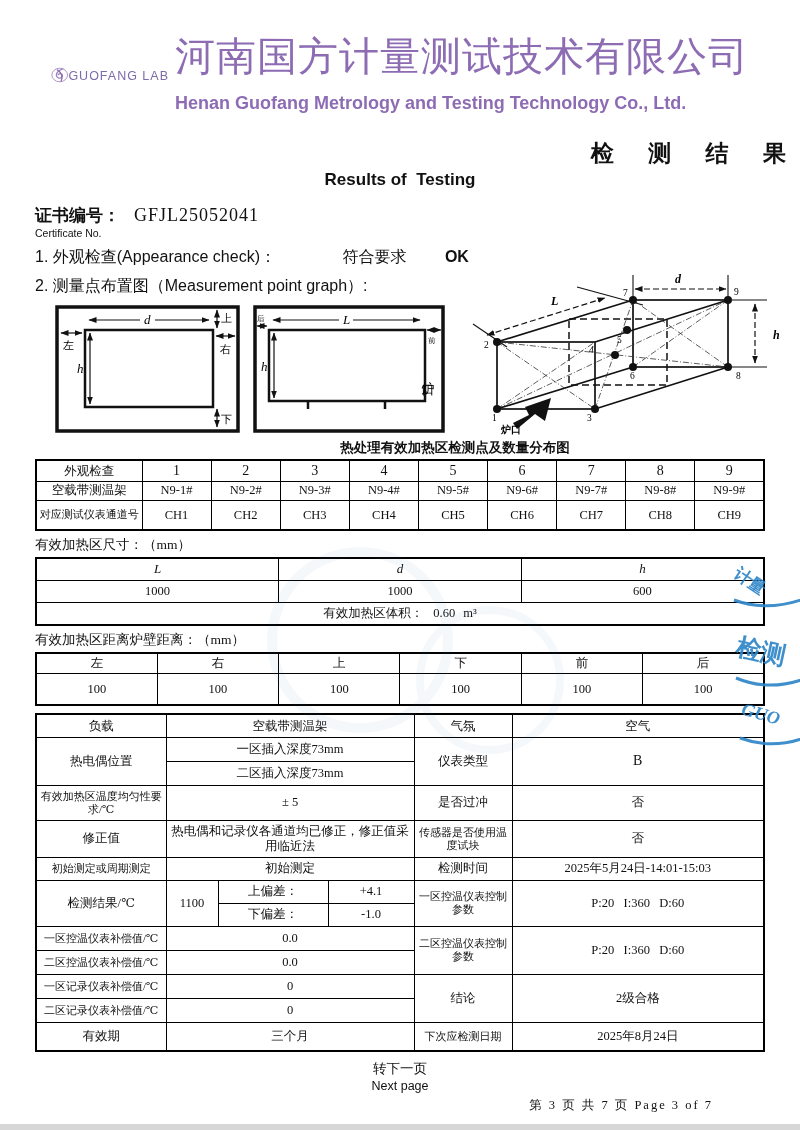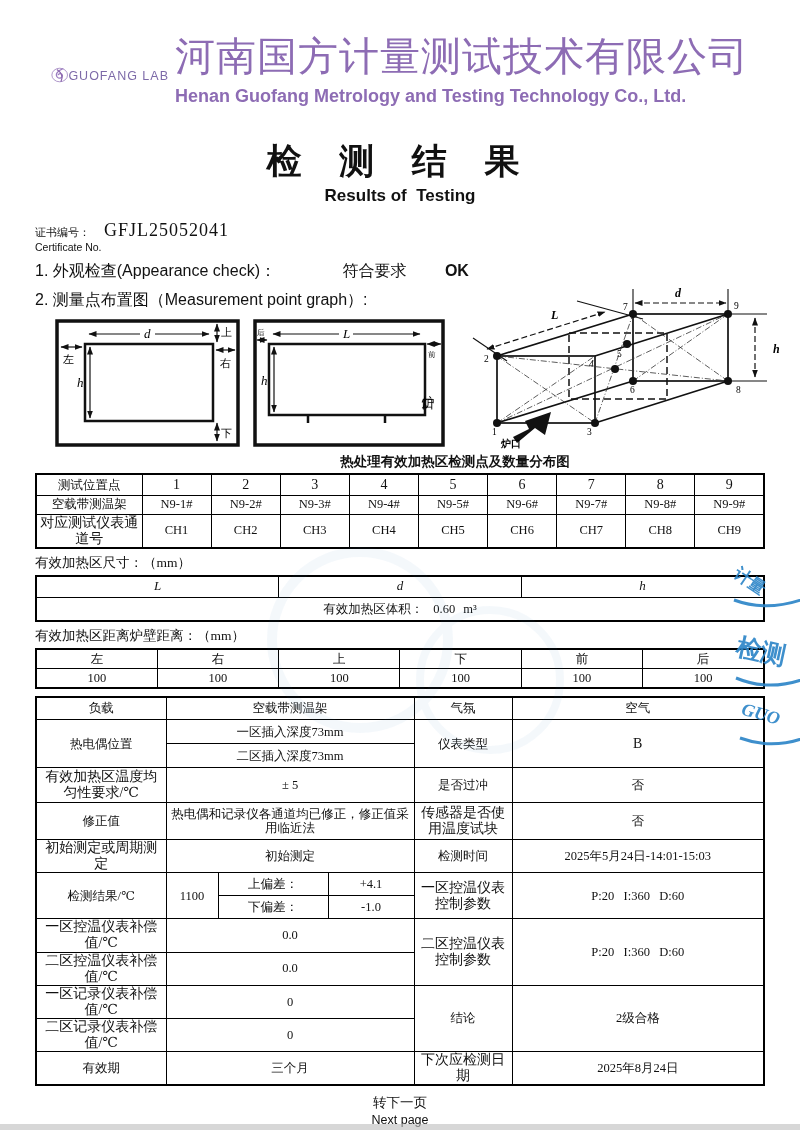--- a/index.html
+++ b/index.html
@@ -5,47 +5,47 @@
   html,body{margin:0;padding:0;background:#e8e8e8;}
   .page{position:relative;width:800px;height:1130px;margin:0 auto;background:#ffffff;
         overflow:hidden;font-family:"Liberation Serif","DejaVu Serif",serif;color:#111;}
 
   
   .hdr{display:flex;justify-content:center;align-items:flex-start;margin-top:34px;gap:6px;}
   .logo-col{display:flex;flex-direction:row;align-items:center;width:118px;}
   .logo-lab{font-family:"Liberation Sans",sans-serif;font-size:12.5px;letter-spacing:1px;color:#7d6aa8;margin-top:2px;white-space:nowrap;}
   .co-col{display:flex;flex-direction:column;}
   .co-cn{font-size:40px;letter-spacing:1px;color:#8d6cb4;line-height:1.15;white-space:nowrap;}
-  .co-en{font-family:"Liberation Sans",sans-serif;font-size:18px;font-weight:bold;color:#8d6cb4;margin-top:6px;white-space:nowrap;}
+  .co-en{font-family:"Liberation Sans",sans-serif;font-size:18px;font-weight:bold;color:#8d6cb4;margin-top:13px;white-space:nowrap;}
 
   
-  .title-cn{margin-top:22px;text-align:center;font-size:35px;font-weight:bold;letter-spacing:14px;font-family:"Liberation Sans",sans-serif;}
+  .title-cn{margin-top:22px;text-align:right;font-size:23px;font-weight:bold;letter-spacing:14px;font-family:"Liberation Sans",sans-serif;}
   .title-en{text-align:center;font-size:17px;font-weight:bold;font-family:"Liberation Sans",sans-serif;white-space:pre;margin-top:1px;}
 
   .content{padding:0 35px;}
   .cert-line{margin-top:14px;font-size:17px;}
-  .cert-label{font-weight:normal;font-family:"Liberation Sans",sans-serif;font-size:11px;}
+  .cert-label{font-weight:bold;font-family:"Liberation Sans",sans-serif;font-size:17px;}
   .cert-no{font-size:18px;letter-spacing:1px;margin-left:14px;}
   .cert-en{font-family:"Liberation Sans",sans-serif;font-size:10.5px;margin-top:0px;}
   .item{font-family:"Liberation Sans",sans-serif;font-size:16px;margin-top:8px;}
   .item .v1{margin-left:62px;font-family:"Liberation Serif",serif;}
   .item .v2{margin-left:34px;font-weight:bold;}
 
   
   .diagrams{position:relative;height:136px;margin-top:4px;}
   .dsvg{position:absolute;}
   .caption{text-align:center;font-size:13.5px;font-weight:bold;padding-left:110px;margin-top:2px;}
 
   
   table.t{border-collapse:collapse;table-layout:fixed;width:730px;margin:0 auto;
           font-size:12.5px;text-align:center;border:2px solid #000;}
   table.t td{border:1px solid #000;padding:0 2px;line-height:1.15;overflow:hidden;}
   .sec-title{font-size:13.5px;margin-top:5px;margin-bottom:3px;}
   .ital{font-style:italic;font-size:13px;}
-  .small2{font-size:14px;line-height:1.1;}
+  .small2{font-size:11px;line-height:1.1;}
   .pre{white-space:pre;}
   .vol-lab{margin-right:10px;} .vol-val{margin-right:8px;}
 
   
   .foot{margin-top:8px;text-align:center;}
   .foot-cn{font-size:13.5px;}
   .foot-en{font-family:"Liberation Sans",sans-serif;font-size:12.5px;margin-top:1px;}
   .pageinfo{text-align:right;padding-right:52px;font-size:12.5px;letter-spacing:2px;margin-top:4px;}
 
   .stamp{position:absolute;right:-18px;top:548px;opacity:.92;}
@@ -210,21 +210,21 @@
           <col>
           <col>
           <col>
           <col>
           <col>
           <col>
           <col>
         </colgroup>
       <tbody>
           <tr style="height:21px">
-        <td>测试位置点</td>
+        <td>外观检查</td>
         <td style="font-size:14px">1</td>
         <td style="font-size:14px">2</td>
         <td style="font-size:14px">3</td>
         <td style="font-size:14px">4</td>
         <td style="font-size:14px">5</td>
         <td style="font-size:14px">6</td>
         <td style="font-size:14px">7</td>
         <td style="font-size:14px">8</td>
         <td style="font-size:14px">9</td>
       </tr>
@@ -261,20 +261,25 @@
           <col>
           <col>
           <col>
         </colgroup>
       <tbody>
           <tr style="height:22px">
         <td class="ital">L</td>
         <td class="ital">d</td>
         <td class="ital">h</td>
       </tr>
+      <tr style="height:22px">
+        <td>1000</td>
+        <td>1000</td>
+        <td>600</td>
+      </tr>
       <tr style="height:23px">
         <td colspan="3">
           <span class="vol-lab">有效加热区体积：</span><span class="vol-val">0.60</span><span>m³</span>
         </td>
       </tr>
     </tbody>
       </table>
 
     <div class="sec-title">有效加热区距离炉壁距离：（mm）</div>
     <table class="t">
@@ -288,21 +293,21 @@
         </colgroup>
       <tbody>
           <tr style="height:20px">
         <td>左</td>
         <td>右</td>
         <td>上</td>
         <td>下</td>
         <td>前</td>
         <td>后</td>
       </tr>
-      <tr style="height:19px">
+      <tr style="height:32px">
         <td>100</td>
         <td>100</td>
         <td>100</td>
         <td>100</td>
         <td>100</td>
         <td>100</td>
       </tr>
     </tbody>
       </table>
 

